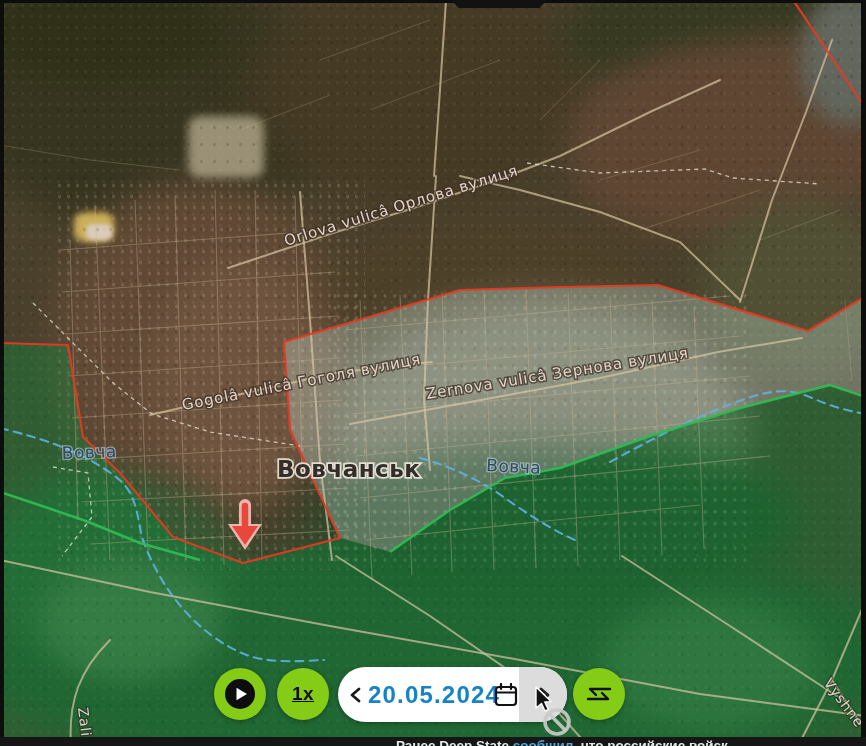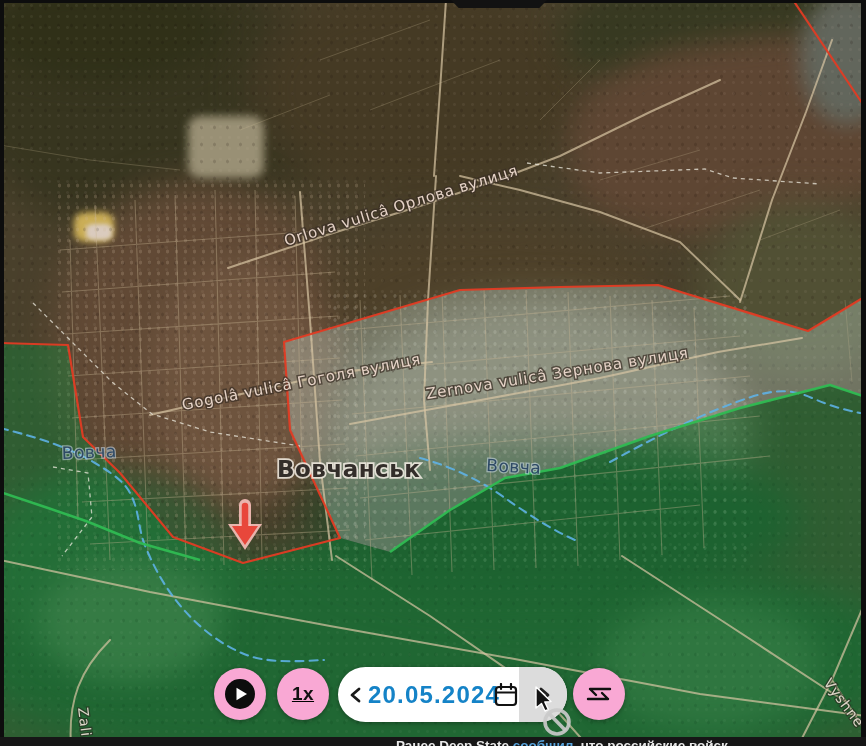--- a/index.html
+++ b/index.html
@@ -34,21 +34,21 @@
     fill:#332e2a;stroke:rgba(244,239,229,0.85);stroke-width:3.5px;paint-order:stroke;letter-spacing:.5px;}
   text.water{font-family:"DejaVu Sans",sans-serif;font-size:17px;
     fill:#2e4a66;stroke:rgba(205,220,235,0.55);stroke-width:2.5px;paint-order:stroke;letter-spacing:.5px;}
   text.smallroad{font-family:"DejaVu Sans",sans-serif;font-size:14px;
     fill:#ddd6c8;stroke:rgba(40,40,30,0.6);stroke-width:2.5px;paint-order:stroke;letter-spacing:1px;}
   
   .bar{position:absolute;background:#0d0d0d;}
   .tab{position:absolute;left:451px;top:0;width:96px;height:8px;background:#121212;
        clip-path:polygon(0 0,100% 0,92% 100%,8% 100%);}
   
-  .circle-btn{position:absolute;width:52px;height:52px;border-radius:50%;background:#f9a8d4;
+  .circle-btn{position:absolute;width:52px;height:52px;border-radius:50%;background:#84cc16;
     box-shadow:0 1px 5px rgba(0,0,0,0.35);display:flex;align-items:center;justify-content:center;cursor:pointer;text-decoration:underline;}
   .speed{font-size:19px;font-weight:bold;color:#111;letter-spacing:.5px;}
   .date-pill{position:absolute;left:338px;top:667px;width:229px;height:55px;border-radius:27.5px;
     background:#fff;box-shadow:0 1px 5px rgba(0,0,0,0.35);}
   .pill-gray{position:absolute;right:0;top:0;bottom:0;width:48px;background:#dcdcdc;
     border-radius:0 27.5px 27.5px 0;}
   .pill-item{position:absolute;display:flex;align-items:center;justify-content:center;}
   .date-text{left:40px;top:0;width:112px;height:55px;font-size:24px;font-weight:bold;
     color:#1583c7;letter-spacing:1.2px;font-family:"Liberation Sans",sans-serif;}
   .ticker{position:absolute;left:0;right:0;bottom:0;height:9px;background:#161616;overflow:hidden;}

